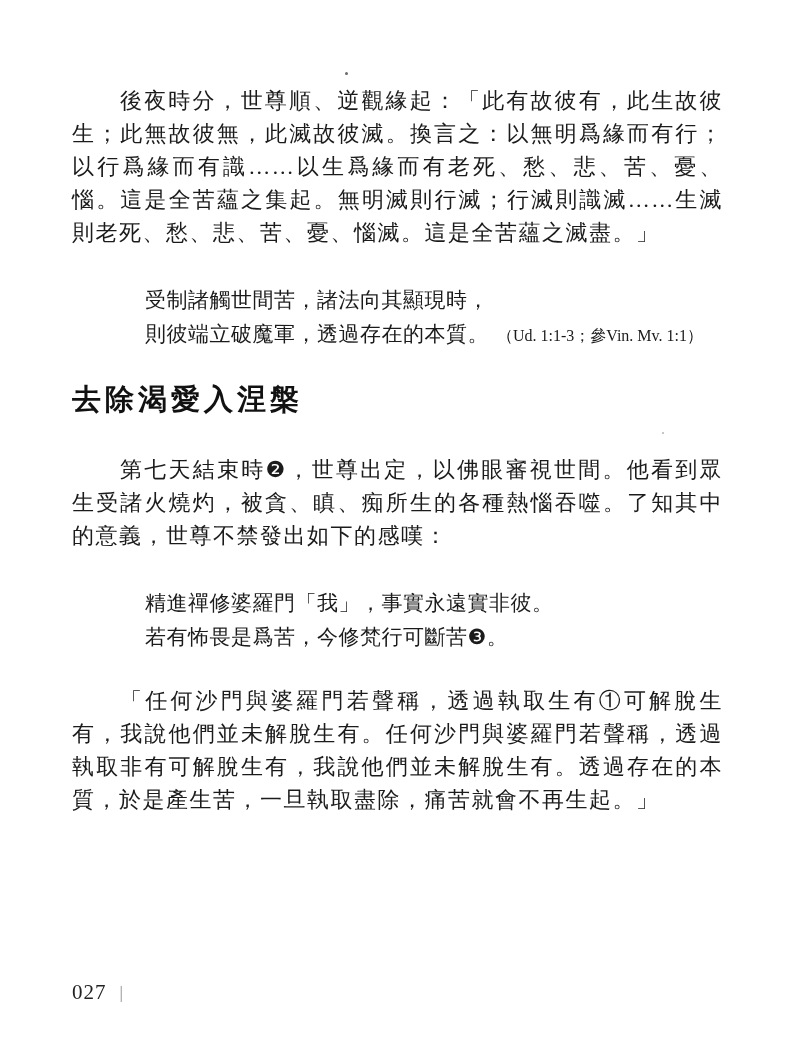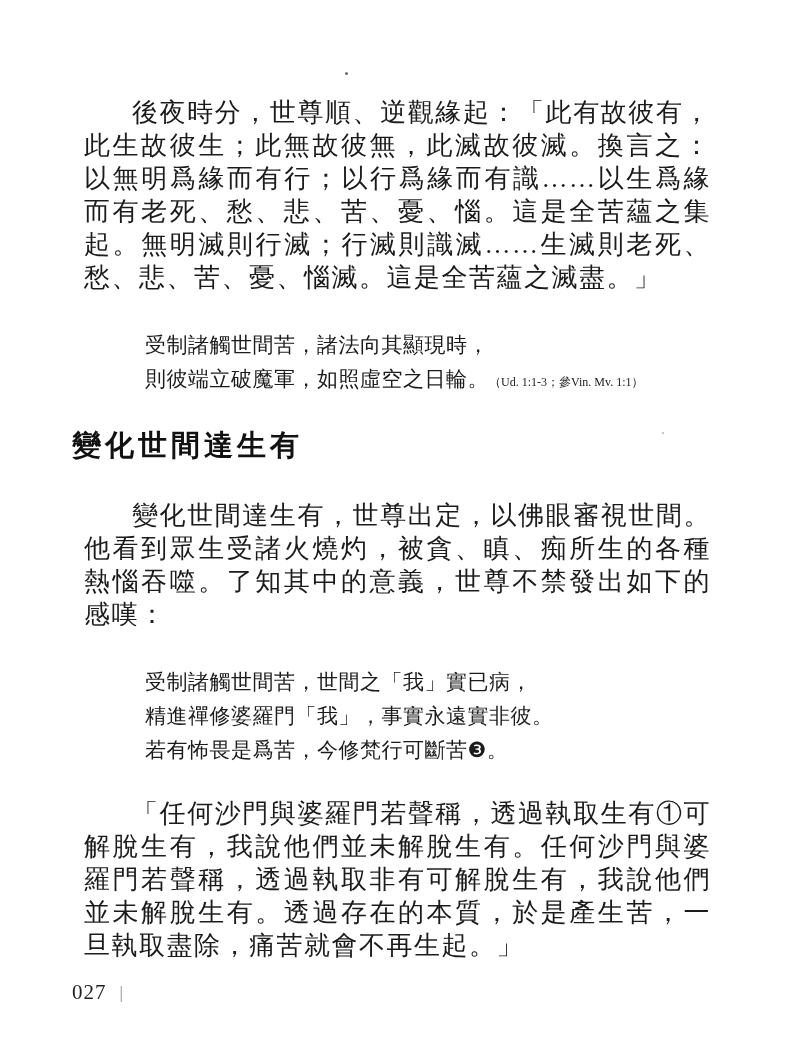--- a/index.html
+++ b/index.html
@@ -12,39 +12,40 @@
     font-family: "Liberation Serif", "DejaVu Serif", serif;
     color: #1b1b1b;
   }
   .content {
     position: absolute;
     left: 72px;
     top: 84px;
     width: 651px;
   }
   .body-para {
-    margin: 12px;
-    font-size: 26px;
+    margin: 0;
+    font-size: 22px;
     line-height: 33px;
     letter-spacing: 1.5px;
     text-align: justify;
     text-justify: inter-ideograph;
   }
   .indent { text-indent: 48px; }
   .verse {
     margin: 0;
     padding-left: 73px;
     font-size: 21px;
     line-height: 34px;
     letter-spacing: 0.5px;
   }
   .verse-line { white-space: nowrap; }
   .citation {
-    font-size: 12px;
+    font-size: 16px;
     letter-spacing: 0;
+    margin-left: 8px;
     white-space: nowrap;
   }
   .section-heading {
     margin: 26px 0 0 0;
     font-size: 29px;
     line-height: 40px;
     font-weight: bold;
     letter-spacing: 4px;
     color: #111;
   }
@@ -79,30 +80,29 @@
   <div class="speck speck-b"></div>
 
   <div class="content">
 
     <p class="body-para indent">後夜時分，世尊順、逆觀緣起：「此有故彼有，此生故彼生；此無故彼無，此滅故彼滅。換言之：以無明爲緣而有行；以行爲緣而有識……以生爲緣而有老死、愁、悲、苦、憂、惱。這是全苦蘊之集起。無明滅則行滅；行滅則識滅……生滅則老死、愁、悲、苦、憂、惱滅。這是全苦蘊之滅盡。」</p>
 
 
     <div class="verse mt-gap">
       <div class="verse-line">受制諸觸世間苦，諸法向其顯現時，</div>
       <div class="verse-line">
-        <span>則彼端立破魔軍，如照虛空之日輪。</span><span class="citation">（Ud. 1:1-3；參Vin. Mv. 1:1）</span>
+        <span>則彼端立破魔軍，透過存在的本質。</span><span class="citation">（Ud. 1:1-3；參Vin. Mv. 1:1）</span>
       </div>
     </div>
 
-    <h2 class="section-heading">變化世間達生有</h2>
+    <h2 class="section-heading">去除渴愛入涅槃</h2>
 
-    <p class="body-para indent mt-gap">變化世間達生有，世尊出定，以佛眼審視世間。他看到眾生受諸火燒灼，被貪、瞋、痴所生的各種熱惱吞噬。了知其中的意義，世尊不禁發出如下的感嘆：</p>
+    <p class="body-para indent mt-gap">第七天結束時❷，世尊出定，以佛眼審視世間。他看到眾生受諸火燒灼，被貪、瞋、痴所生的各種熱惱吞噬。了知其中的意義，世尊不禁發出如下的感嘆：</p>
 
     <div class="verse mt-gap">
-      <div class="verse-line">受制諸觸世間苦，世間之「我」實已病，</div>
       <div class="verse-line">精進禪修婆羅門「我」，事實永遠實非彼。</div>
       <div class="verse-line">若有怖畏是爲苦，今修梵行可斷苦❸。</div>
     </div>
 
     <p class="body-para indent mt-gap-sm">「任何沙門與婆羅門若聲稱，透過執取生有①可解脫生有，我說他們並未解脫生有。任何沙門與婆羅門若聲稱，透過執取非有可解脫生有，我說他們並未解脫生有。透過存在的本質，於是產生苦，一旦執取盡除，痛苦就會不再生起。」</p>
 
   </div>
 
   <div class="footer">
     <span class="page-number">027</span><span class="footer-divider">|</span>

